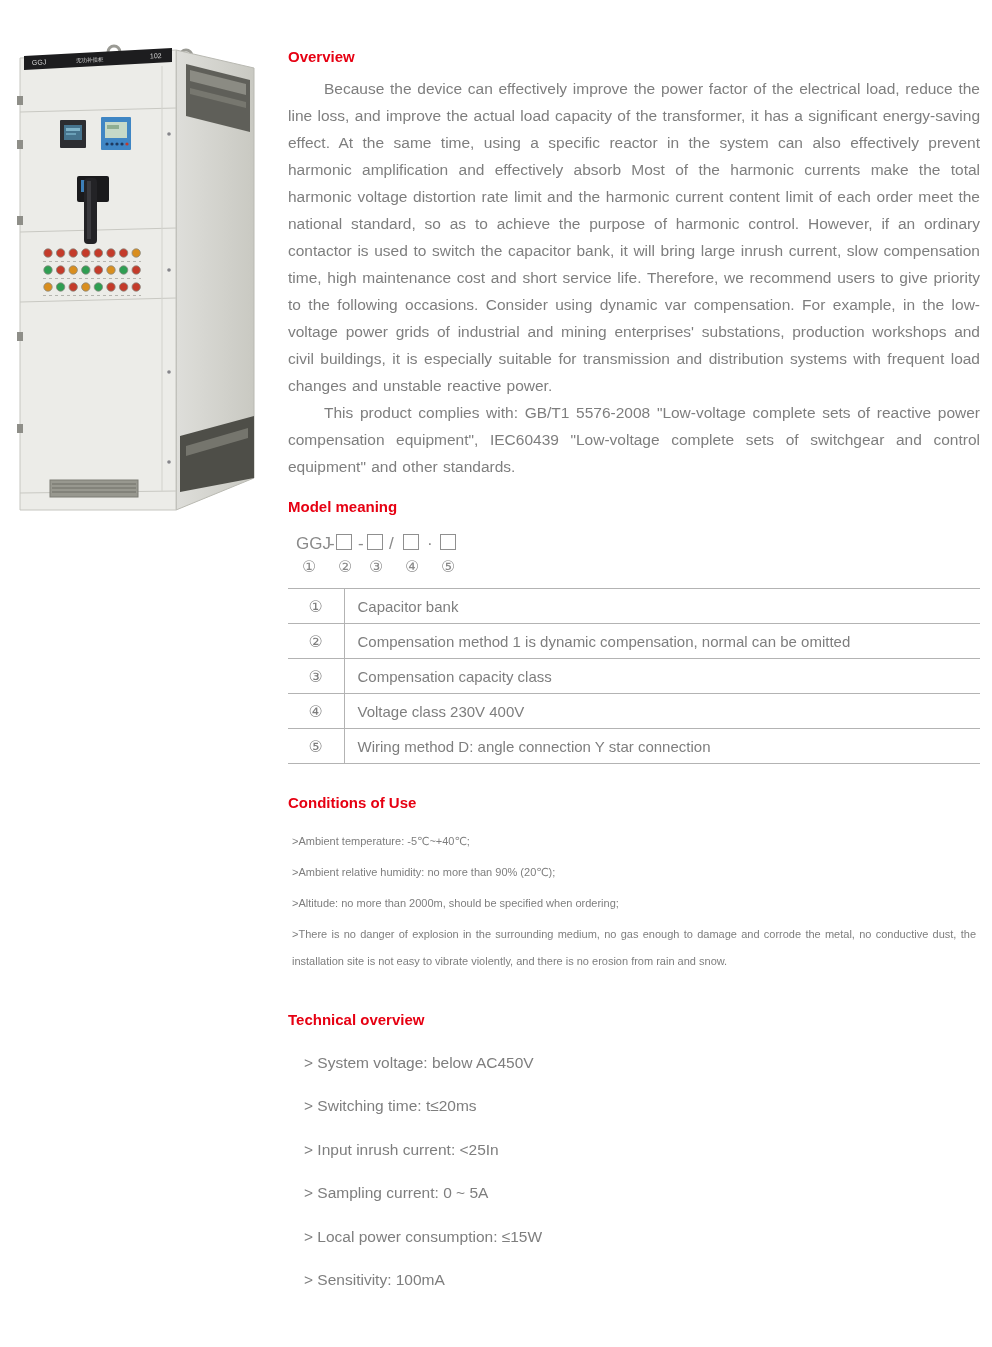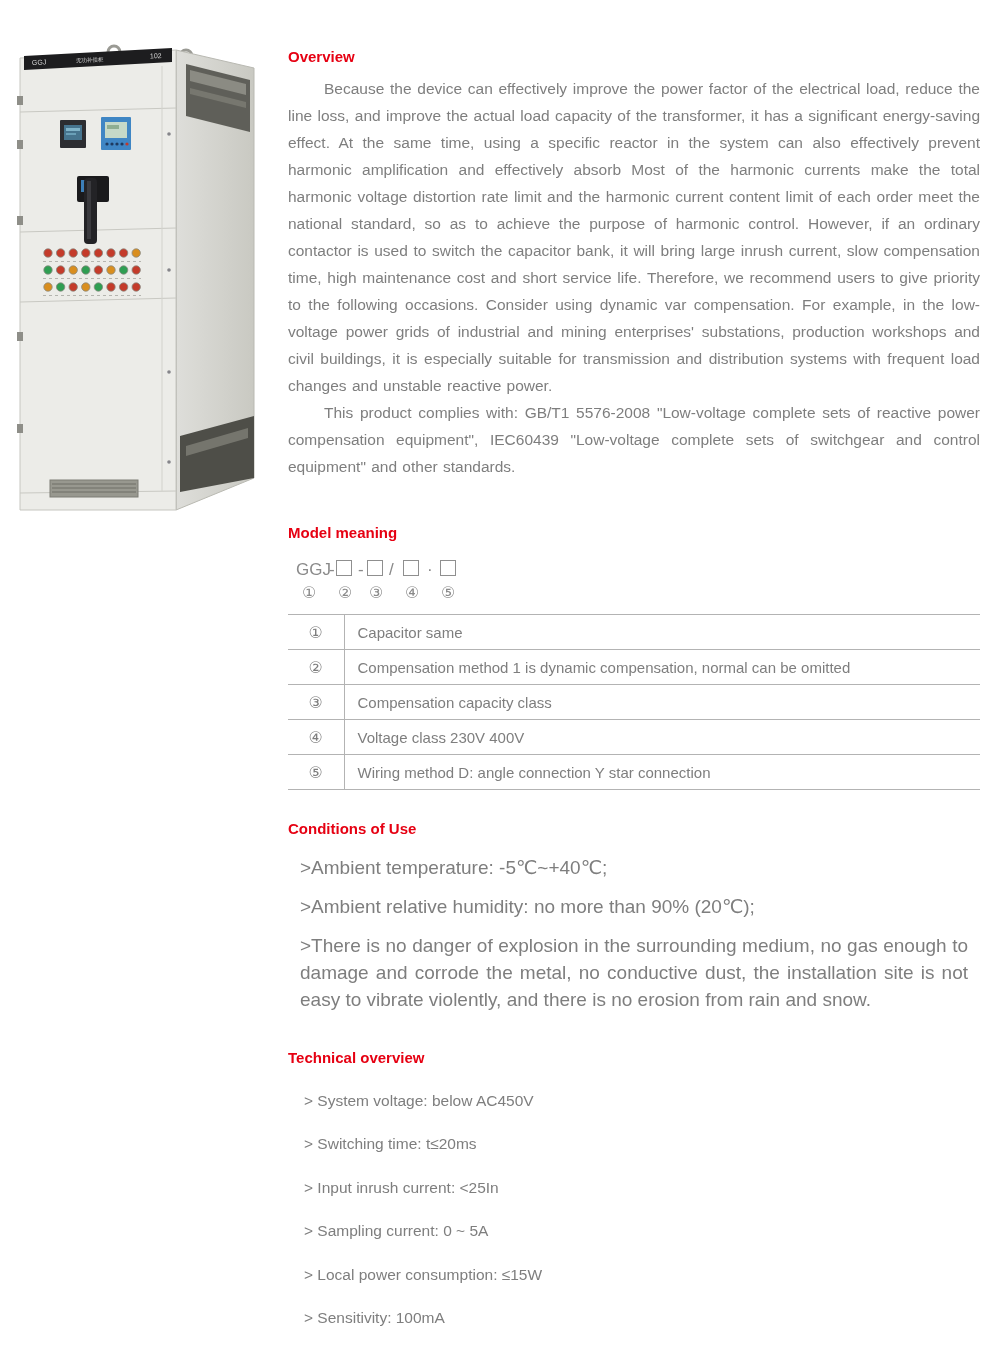--- a/index.html
+++ b/index.html
@@ -25,21 +25,21 @@
     letter-spacing: 0;
   }
   #overview-heading { margin-top: 44px; }
   .body-text {
     margin: 5px 0 0 0;
     font-size: 15.5px; line-height: 27px;
     text-align: justify; text-indent: 36px;
     word-spacing: 1px;
   }
   .body-text + .body-text { margin-top: 0; }
-  #model-heading { margin-top: 40px; }
+  #model-heading { margin-top: 14px; }
 
   .model-diagram { position: relative; margin-top: 14px; height: 46px; }
   .code-line { position: absolute; left: 0; top: 0; height: 22px; width: 100%; }
   .code-line span { position: absolute; top: 0; font-size: 17px; color: #8a8a8a; line-height: 20px; }
   .code-box {
     display: inline-block; width: 16px; height: 16px;
     border: 1.5px solid #8f8f8f; position: absolute; top: 3px;
   }
   .circles-line { position: absolute; left: 0; top: 23px; height: 22px; width: 100%; }
   .circles-line span { position: absolute; font-size: 16px; color: #8a8a8a; line-height: 20px; }
@@ -56,21 +56,21 @@
   }
   .model-table td.num {
     width: 56px; text-align: center; font-size: 16px;
     border-right: 1px solid #b3b3b3;
   }
   .model-table td.label { padding-left: 13px; }
 
   #conditions-heading { margin-top: 26px; }
   .cond-list { margin-top: 12px; }
   .cond-line {
-    margin: 12px; font-size: 19px; line-height: 27px;
+    margin: 4px; font-size: 11px; line-height: 27px;
     text-align: justify;
   }
   #technical-heading { margin-top: 32px; }
   .tech-list { margin-top: 13px; }
   .tech-line { margin: 16px; font-size: 15.5px; line-height: 27.4px; }
 </style>
 </head>
 <body>
 
 <figure class="product-figure">
@@ -213,21 +213,21 @@
       <span style="left:81px">③</span>
       <span style="left:117px">④</span>
       <span style="left:153px">⑤</span>
     </div>
   </div>
 
   <table class="model-table">
     <tbody>
       <tr>
         <td class="num">①</td>
-        <td class="label">Capacitor same</td>
+        <td class="label">Capacitor bank</td>
       </tr>
       <tr>
         <td class="num">②</td>
         <td class="label">Compensation method 1 is dynamic compensation, normal can be omitted</td>
       </tr>
       <tr>
         <td class="num">③</td>
         <td class="label">Compensation capacity class</td>
       </tr>
       <tr>
@@ -238,20 +238,21 @@
         <td class="num">⑤</td>
         <td class="label">Wiring method D: angle connection Y star connection</td>
       </tr>
     </tbody>
   </table>
 
   <h2 class="sec-title" id="conditions-heading">Conditions of Use</h2>
   <div class="cond-list">
     <p class="cond-line">&gt;Ambient temperature: -5℃~+40℃;</p>
     <p class="cond-line">&gt;Ambient relative humidity: no more than 90% (20℃);</p>
+    <p class="cond-line">&gt;Altitude: no more than 2000m, should be specified when ordering;</p>
     <p class="cond-line">&gt;There is no danger of explosion in the surrounding medium, no gas enough to damage and corrode the metal, no conductive dust, the installation site is not easy to vibrate violently, and there is no erosion from rain and snow.</p>
   </div>
 
   <h2 class="sec-title" id="technical-heading">Technical overview</h2>
   <div class="tech-list">
     <p class="tech-line">&gt; System voltage: below AC450V</p>
     <p class="tech-line">&gt; Switching time: t≤20ms</p>
     <p class="tech-line">&gt; Input inrush current: &lt;25In</p>
     <p class="tech-line">&gt; Sampling current: 0 ~ 5A</p>
     <p class="tech-line">&gt; Local power consumption: ≤15W</p>

